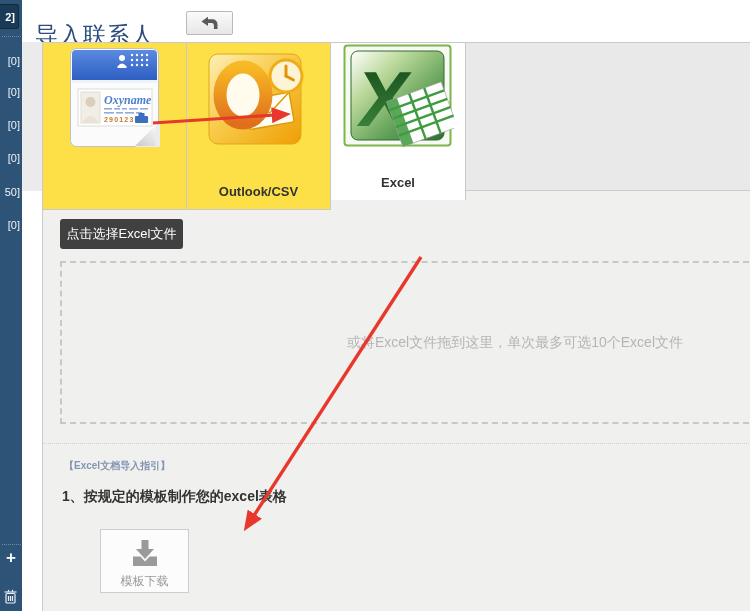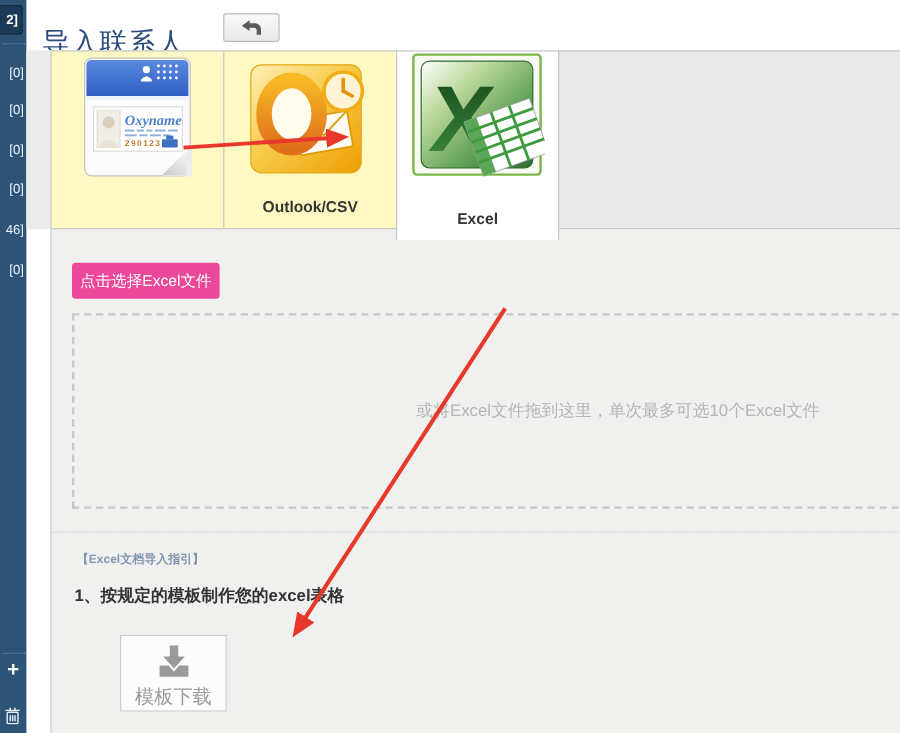--- a/index.html
+++ b/index.html
@@ -22,69 +22,69 @@
   
   .title{position:absolute;left:35px;top:5px;font-size:23px;font-weight:normal;
          color:#2b4c7c;letter-spacing:1px;}
   .back-btn{position:absolute;left:186px;top:11px;width:47px;height:24px;
             background:linear-gradient(#fafafa,#e7e7e7);border:1px solid #b9b9b9;
             border-radius:2px;display:flex;align-items:center;justify-content:center;
             cursor:pointer;padding:0;}
 
   
   .strip{position:absolute;left:22px;top:42px;width:728px;height:149px;background:#ebebeb;}
-  .tab{position:absolute;top:42px;height:149px;box-sizing:border-box;
-       border:1px solid #c9c9c9;background:#fef9c3;cursor:pointer;z-index:2;}
+  .tab{position:absolute;top:42px;height:168px;box-sizing:border-box;
+       border:1px solid #c9c9c9;background:#fde047;cursor:pointer;z-index:2;}
   .tab-vcard{left:42px;width:145px;}
   .tab-outlook{left:186px;width:145px;}
   .tab-excel{left:330px;width:136px;height:158px;background:#fff;border-bottom:none;z-index:4;}
   .strip-rest{position:absolute;left:465px;top:42px;width:290px;height:149px;
               box-sizing:border-box;border:1px solid #c9c9c9;background:#e9e9e9;}
   .tab-label{position:absolute;bottom:10px;left:0;width:100%;text-align:center;
              font-size:13px;font-weight:bold;color:#333;}
   .tab-icon{position:absolute;}
 
   
   .panel{position:absolute;left:42px;top:190px;width:740px;height:440px;
          box-sizing:border-box;border:1px solid #cbcbcb;background:#f0f0ef;z-index:1;}
   .select-btn{position:absolute;left:17px;top:28px;width:123px;height:30px;
-              background:#ec4899;border:none;border-radius:3px;color:#fff;
+              background:#404040;border:none;border-radius:3px;color:#fff;
               font-size:13px;font-family:"Liberation Sans",sans-serif;cursor:pointer;}
   .dropzone{position:absolute;left:17px;top:70px;width:906px;height:159px;
             border:2px dashed #c8c8c8;display:flex;align-items:center;
             justify-content:center;cursor:pointer;}
   .drop-hint{color:#b5b5b5;font-size:14px;}
   .sep{position:absolute;left:0;right:0;top:252px;border-top:1px dotted #cfcfcf;}
   .guide-head{position:absolute;left:21px;top:268px;font-size:10px;font-weight:bold;
               color:#8295b1;}
   .guide-step{position:absolute;left:19px;top:297px;font-size:14px;font-weight:bold;
               color:#333;}
   .dl-btn{position:absolute;left:57px;top:338px;width:89px;height:64px;
           box-sizing:border-box;border:1px solid #cdcdcd;background:#fcfcfc;
           cursor:pointer;text-align:center;padding:0;}
   .dl-btn svg{margin-top:7px;}
-  .dl-label{display:block;font-size:16px;color:#999;margin-top:3px;
+  .dl-label{display:block;font-size:12px;color:#999;margin-top:3px;
             font-family:"Liberation Sans",sans-serif;}
 
   
   .arrows{position:absolute;left:0;top:0;z-index:10;pointer-events:none;}
 </style>
 </head>
 <body>
 
 <div class="page">
 
   <aside class="sidebar">
     <div class="side-sel">2]</div>
     <div class="side-div" style="top:36px"></div>
     <div class="side-item" style="top:55px">[0]</div>
     <div class="side-item" style="top:86px">[0]</div>
     <div class="side-item" style="top:119px">[0]</div>
     <div class="side-item" style="top:152px">[0]</div>
-    <div class="side-item" style="top:186px">46]</div>
+    <div class="side-item" style="top:186px">50]</div>
     <div class="side-item" style="top:219px">[0]</div>
     <div class="side-div" style="top:544px"></div>
     <div class="side-add">+</div>
     <div class="side-trash">
       <svg width="13" height="15" viewBox="0 0 13 15">
         <g fill="none" stroke="#e9eef4" stroke-width="1.2">
           <rect x="2" y="4.5" width="9" height="9.5" rx="1"></rect>
           <line x1="0.5" y1="3" x2="12.5" y2="3"></line>
           <line x1="4.5" y1="2.8" x2="4.5" y2="0.8"></line>
             <line x1="8.5" y1="2.8" x2="8.5" y2="0.8"></line>

